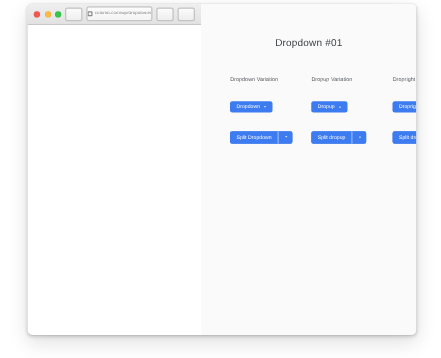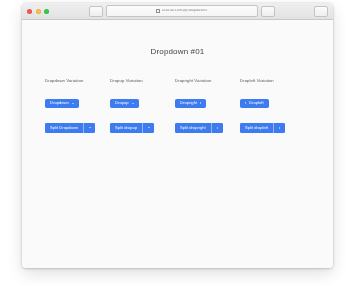--- a/index.html
+++ b/index.html
@@ -31,21 +31,20 @@
     top: 3px;
     width: 311px;
     height: 265px;
     background: #ffffff;
     border-radius: 4px;
     box-shadow: 0 1px 3px rgba(0,0,0,0.16),
                 0 6px 16px rgba(0,0,0,0.12),
                 0 0 0 0.5px rgba(0,0,0,0.07);
     overflow: hidden;
     display: flex;
-    flex-direction: column;
   }
 
   
   .titlebar {
     position: relative;
     height: 17px;
     flex: 0 0 17px;
     background: linear-gradient(to bottom, #f0efef 0%, #e3e2e2 100%);
     border-bottom: 0.5px solid #c9c8c8;
     display: flex;

